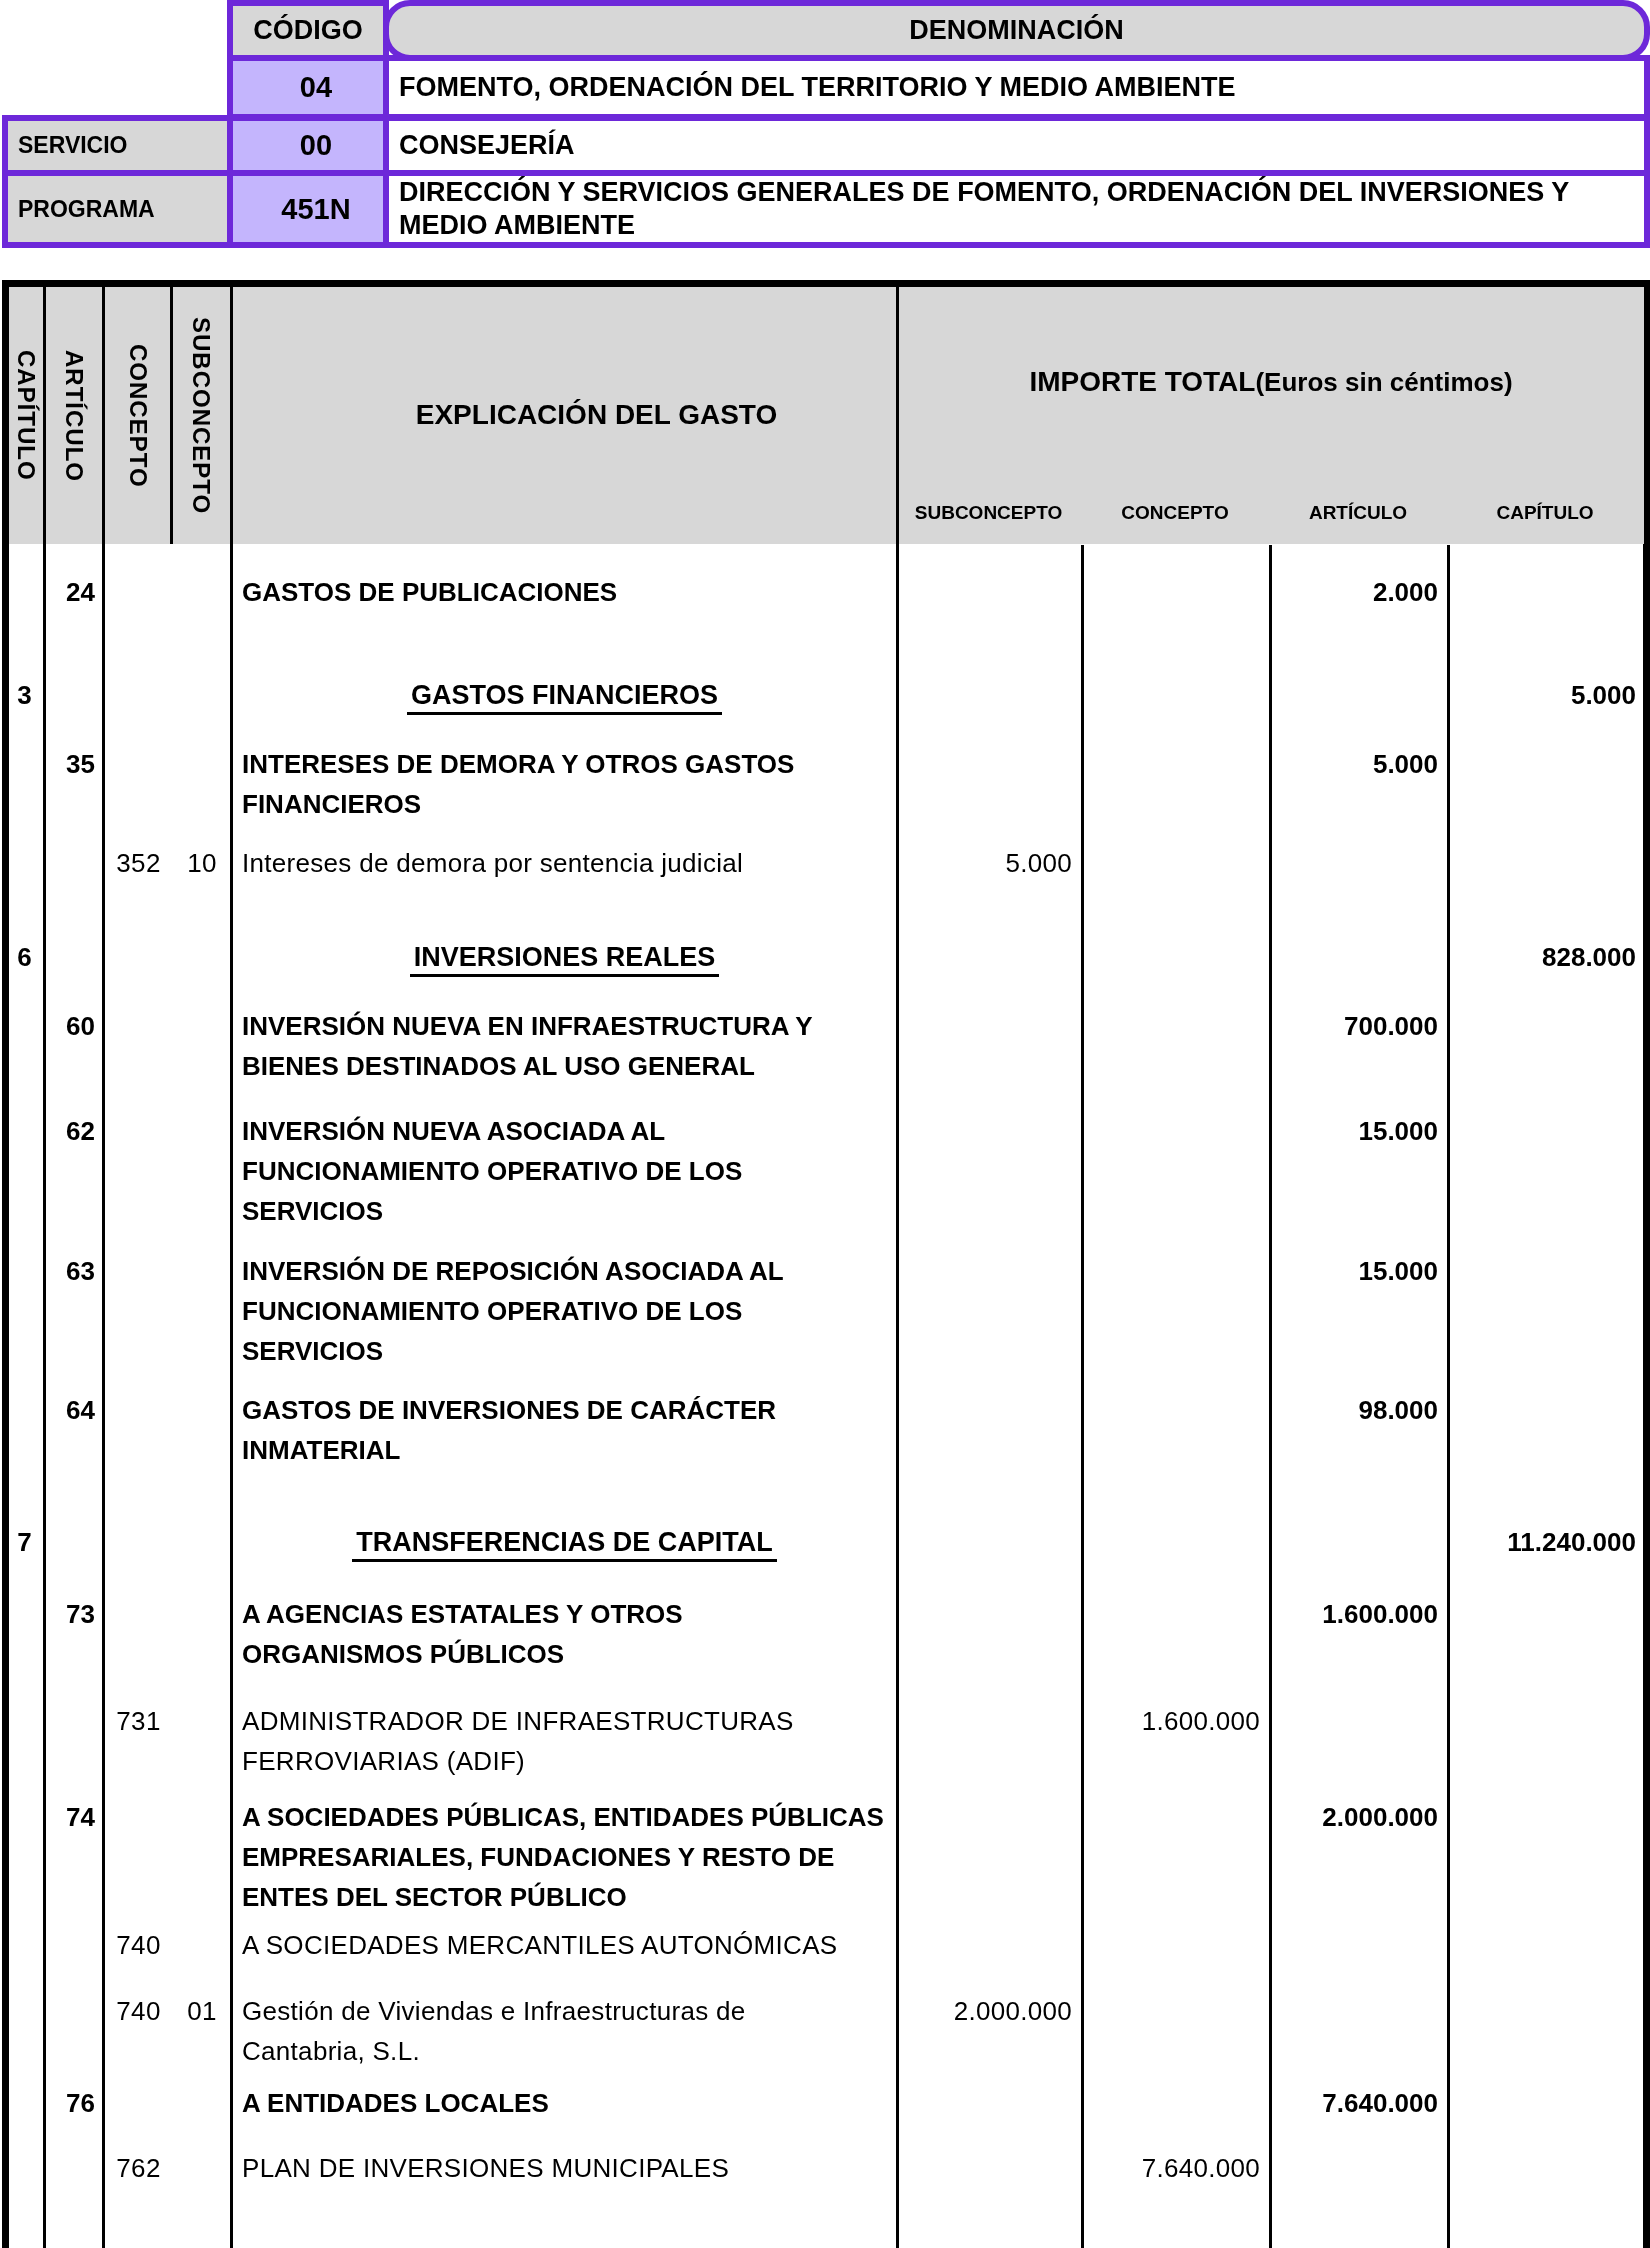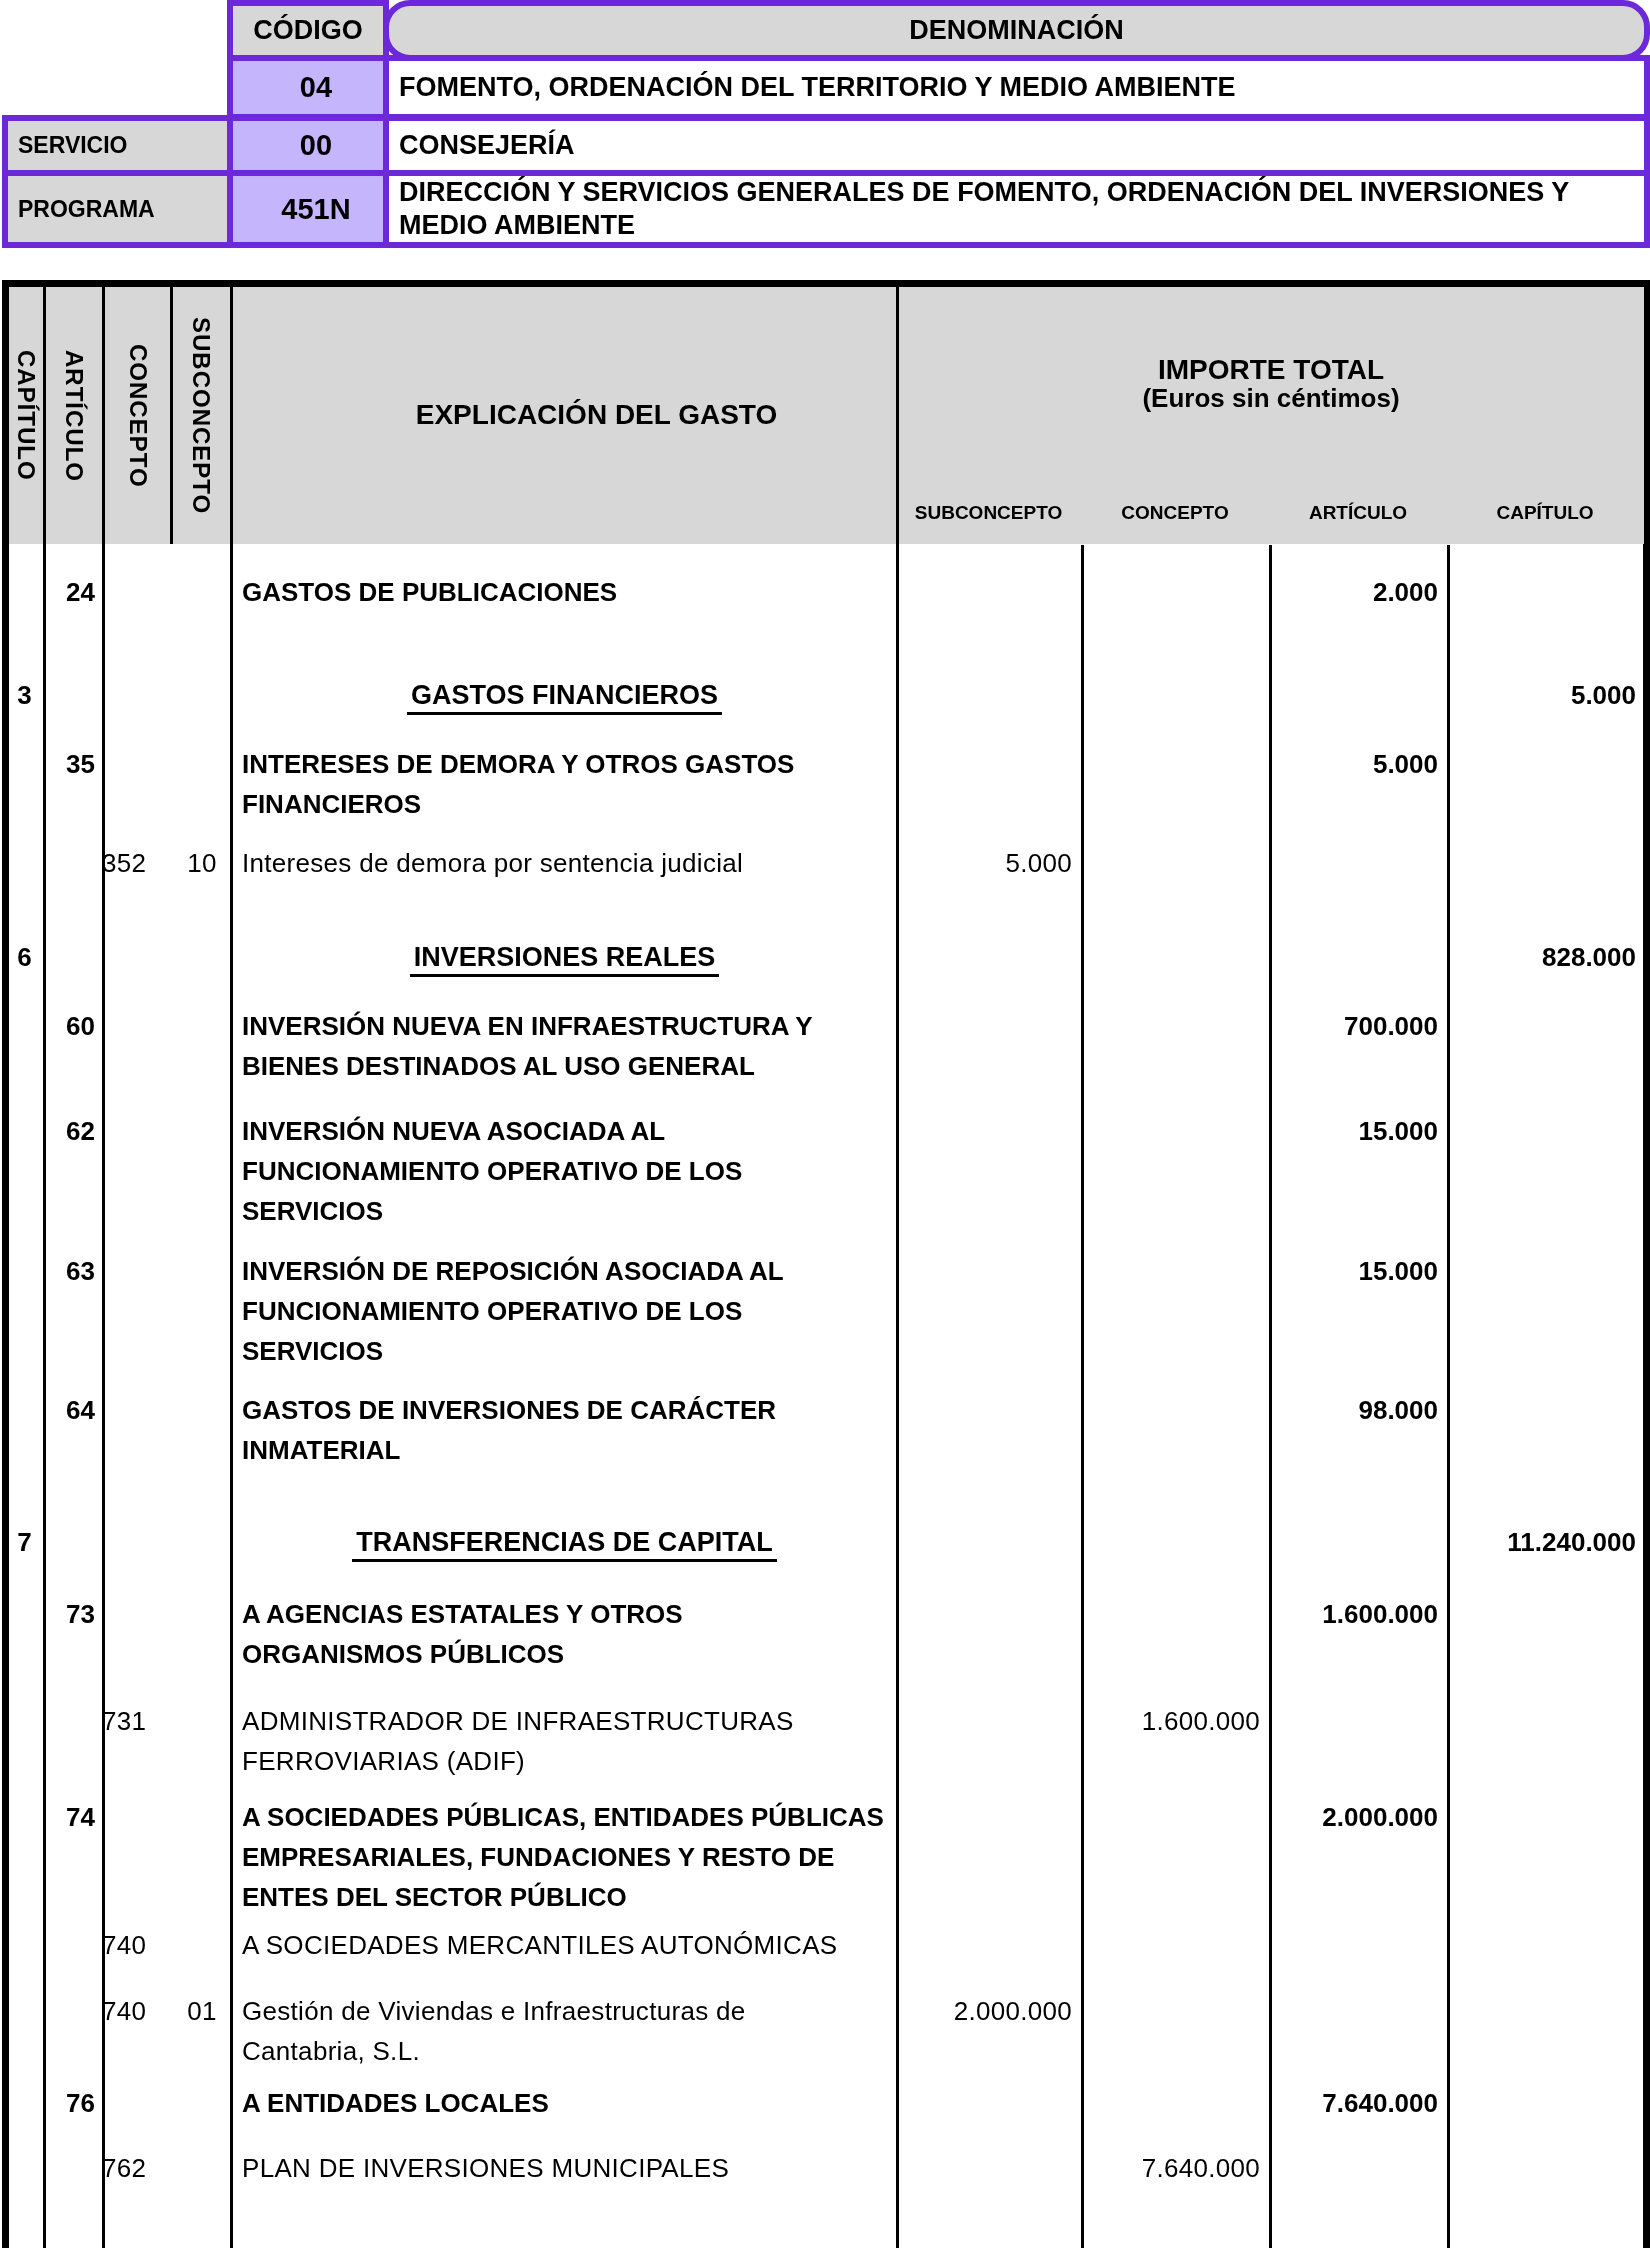--- a/index.html
+++ b/index.html
@@ -54,39 +54,39 @@
   .vlab-con{left:105px;width:65px;}
   .vlab-sub{left:173px;width:56px;}
 
   .explic-h{
     left:233px;top:287px;width:663px;height:255px;
     display:flex;align-items:center;justify-content:center;
     font-weight:700;font-size:28px;margin-left:32px;
   }
   .importe-h{
     left:899px;top:327px;width:744px;height:109px;
-    display:flex;flex-direction:column;align-items:center;justify-content:center;
+    display:flex;align-items:center;justify-content:center;
     font-weight:700;text-align:center;
   }
   .importe-title{font-size:28px;line-height:32px;}
   .importe-sub{font-size:26px;line-height:24px;}
   .amt-lab{position:absolute;top:502px;text-align:center;font-weight:700;font-size:19px;}
   .amt-lab-sub{left:896px; width:185px;}
   .amt-lab-con{left:1081px;width:188px;}
   .amt-lab-art{left:1269px;width:178px;}
   .amt-lab-cap{left:1447px;width:196px;}
 
   
   .row{position:absolute;left:0;width:1650px;height:0;overflow:visible;font-size:26px;line-height:40px;}
   .row.r-bold{font-weight:700;}
   .row.r-light{font-weight:400;letter-spacing:0.3px;}
   .row .cell{position:absolute;top:0;}
   .num-cap{left:6px;  width:37px;text-align:center;}
   .num-art{left:43px; width:75px;text-align:center;}
-  .num-con{left:102px;width:73px;text-align:left;}
+  .num-con{left:102px;width:73px;text-align:center;}
   .num-sub{left:175px;width:54px;text-align:center;}
   .desc{left:242px;width:645px;text-align:left;}
   .desc-center{left:233px;width:663px;text-align:center;}
   .ch-title{border-bottom:3px solid #000;padding:0 4px 2px 4px;font-size:27px;}
   .amt{text-align:right;}
   .amt-sub{left:896px; width:176px;}
   .amt-con{left:1084px;width:176px;}
   .amt-art{left:1272px;width:166px;}
   .amt-cap{left:1450px;width:186px;}
 </style>

